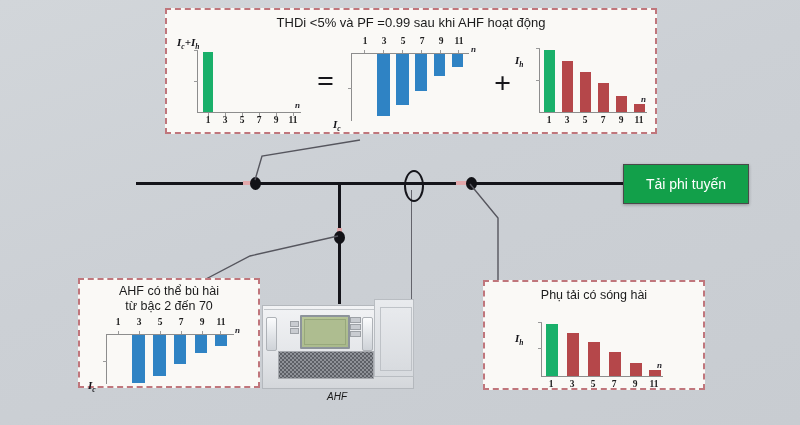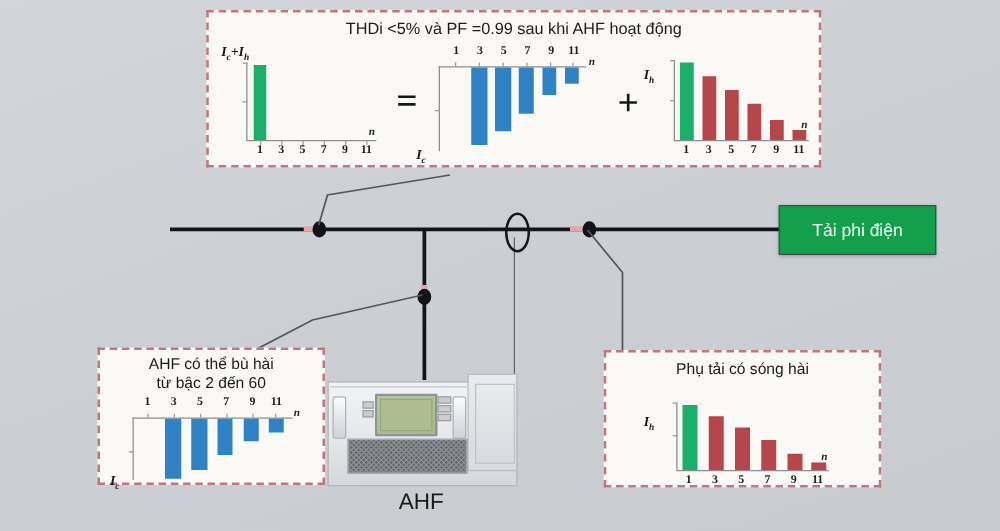--- a/index.html
+++ b/index.html
@@ -109,22 +109,23 @@
     font-size:14px;
     box-shadow:0 1px 3px rgba(0,0,0,.3);
   }
 
   
   .ahf-wrap{position:absolute;}
   .ahf-label{
     position:absolute;
     width:100%;
     text-align:center;
-    font-size:18px;
+    font-size:10px;
     color:#1a1a1a;
+    font-style:italic;
   }
   .dev-body{
     position:absolute;
     left:0;top:0;
     width:100%;height:100%;
     background:linear-gradient(180deg,#f2f3f5 0%,#e5e7ea 55%,#d4d7db 100%);
     border:1px solid #b4b8bd;
   }
   .dev-side{
     position:absolute;
@@ -260,21 +261,21 @@
 
   <div class="ct" style="left:404px;top:170px;width:16px;height:28px;"></div>
 
   <svg style="position:absolute;left:0;top:0;width:800px;height:425px;overflow:visible;">
     <polyline points="255,180 262,156 360,140" fill="none" stroke="#56565e" stroke-width="1.4"></polyline>
     <polyline points="338,236 250,256 185,290" fill="none" stroke="#56565e" stroke-width="1.4"></polyline>
     <polyline points="470,184 498,218 498,290" fill="none" stroke="#56565e" stroke-width="1.4"></polyline>
   </svg>
 
 
-  <div class="load-box" style="left:623px;top:164px;width:124px;height:38px;">Tải phi điện</div>
+  <div class="load-box" style="left:623px;top:164px;width:124px;height:38px;">Tải phi tuyến</div>
 
   <div class="ahf-wrap" style="left:262px;top:305px;width:150px;height:82px;">
     <div class="dev-body"></div>
     <div class="dev-side" style="left:112px;top:-6px;width:38px;height:76px;"></div>
     <div class="dev-seam" style="left:2px;top:4px;width:110px;height:1px;"></div>
     <div class="dev-handle" style="left:4px;top:12px;width:9px;height:32px;"></div>
     <div class="dev-handle" style="left:100px;top:12px;width:9px;height:32px;"></div>
     <div class="dev-screen" style="left:38px;top:10px;width:46px;height:30px;">
       <div class="dev-screen-in"></div>
     </div>
@@ -283,21 +284,21 @@
     <div class="dev-btn" style="left:88px;top:12px;width:9px;height:4px;"></div>
     <div class="dev-btn" style="left:88px;top:19px;width:9px;height:4px;"></div>
     <div class="dev-btn" style="left:88px;top:26px;width:9px;height:4px;"></div>
     <div class="dev-vent" style="left:16px;top:46px;width:94px;height:26px;"></div>
     <div class="dev-side" style="left:118px;top:2px;width:30px;height:62px;opacity:.85;"></div>
     <div class="ahf-label" style="left:0;top:86px;">AHF</div>
   </div>
 
   <div class="callout" style="left:55px;top:278px;width:182px;height:110px;">
     <div class="callout-title">AHF có thể bù hài
-từ bậc 2 đến 60</div>
+từ bậc 2 đến 70</div>
 
     <div class="chart" style="left:18px;top:37px;width:150px;height:70px;">
       <div class="tick-lbl" style="left:12px;top:0px;width:16px;">1</div>
       <div class="tick-lbl" style="left:33px;top:0px;width:16px;">3</div>
       <div class="tick-lbl" style="left:54px;top:0px;width:16px;">5</div>
       <div class="tick-lbl" style="left:75px;top:0px;width:16px;">7</div>
       <div class="tick-lbl" style="left:96px;top:0px;width:16px;">9</div>
       <div class="tick-lbl" style="left:114px;top:0px;width:18px;">11</div>
 
       <div class="axis-line" style="left:8px;top:17px;width:128px;height:1px;"></div>

